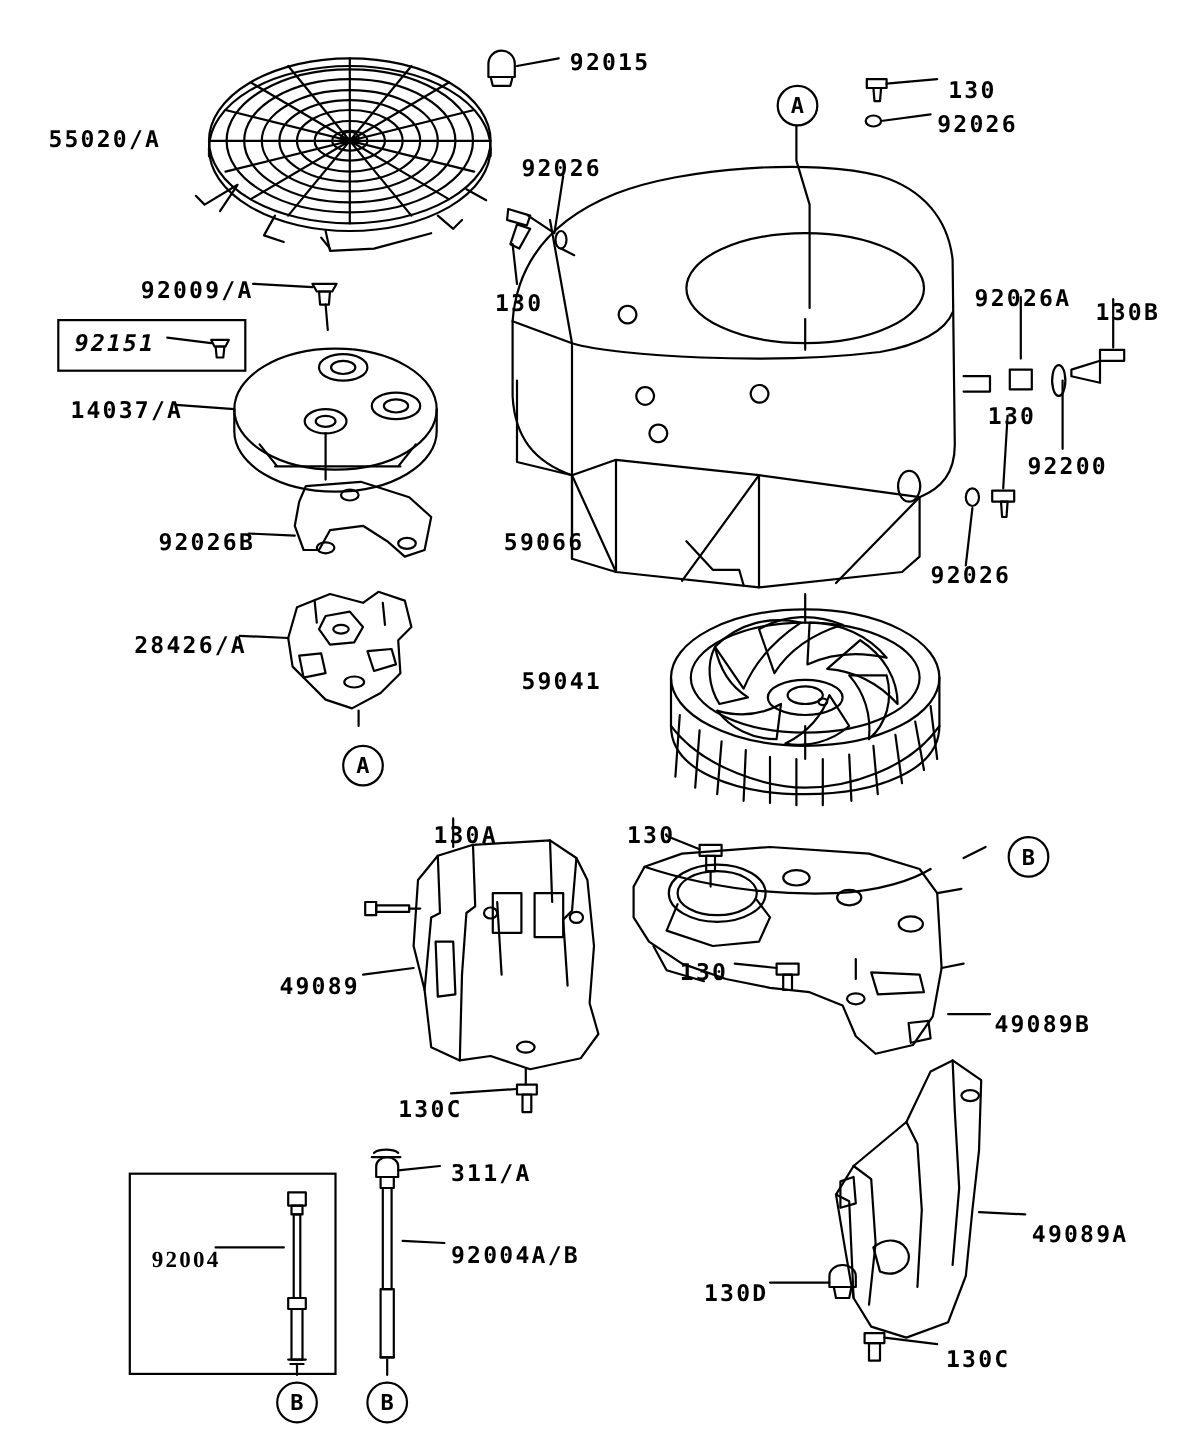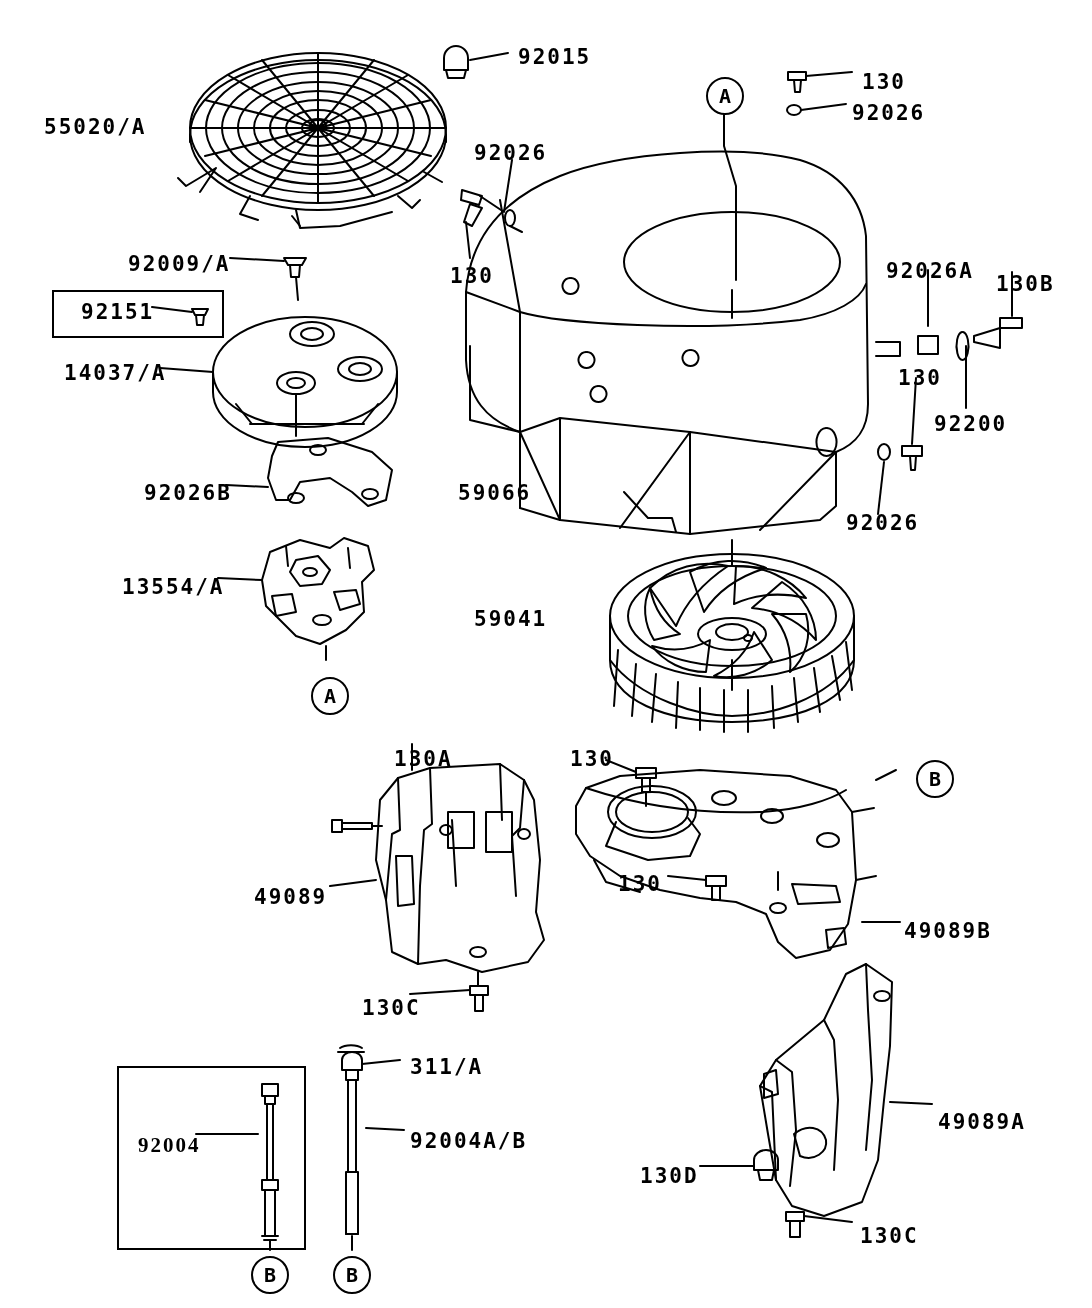--- a/index.html
+++ b/index.html
@@ -293,30 +293,30 @@
 <div class="box" style="left:52px;top:290px;width:168px;height:44px;"></div>
 <div class="box" style="left:117px;top:1066px;width:185px;height:180px;"></div>
 
 <div class="lbl" style="left:518px;top:45px;">92015</div>
 <div class="lbl" style="left:862px;top:70px;">130</div>
 <div class="lbl" style="left:852px;top:101px;">92026</div>
 <div class="lbl" style="left:44px;top:115px;">55020/A</div>
 <div class="lbl" style="left:474px;top:141px;">92026</div>
 <div class="lbl" style="left:450px;top:264px;">130</div>
 <div class="lbl" style="left:128px;top:252px;text-align:center;">92009/A</div>
-<div class="lbl" style="left:81px;top:300px;">92151</div>
+<div class="lbl" style="left:68px;top:300px;font-style:italic;">92151</div>
 <div class="lbl" style="left:64px;top:361px;">14037/A</div>
 <div class="lbl" style="left:886px;top:259px;">92026A</div>
 <div class="lbl" style="left:996px;top:259px;margin-top:13px;">130B</div>
 <div class="lbl" style="left:898px;top:366px;">130</div>
 <div class="lbl" style="left:934px;top:412px;">92200</div>
 <div class="lbl" style="left:144px;top:481px;">92026B</div>
 <div class="lbl" style="left:458px;top:481px;">59066</div>
 <div class="lbl" style="left:846px;top:511px;">92026</div>
-<div class="lbl" style="left:122px;top:575px;">13554/A</div>
+<div class="lbl" style="left:122px;top:575px;">28426/A</div>
 <div class="lbl" style="left:474px;top:607px;">59041</div>
 <div class="lbl" style="left:394px;top:747px;">130A</div>
 <div class="lbl" style="left:570px;top:747px;">130</div>
 <div class="lbl" style="left:254px;top:885px;">49089</div>
 <div class="lbl" style="left:618px;top:872px;">130</div>
 <div class="lbl" style="left:904px;top:919px;">49089B</div>
 <div class="lbl" style="left:362px;top:996px;">130C</div>
 <div class="lbl" style="left:410px;top:1055px;">311/A</div>
 <div class="lbl" style="left:138px;top:1133px;font-family:Liberation Serif, serif;">92004</div>
 <div class="lbl" style="left:410px;top:1129px;">92004A/B</div>

